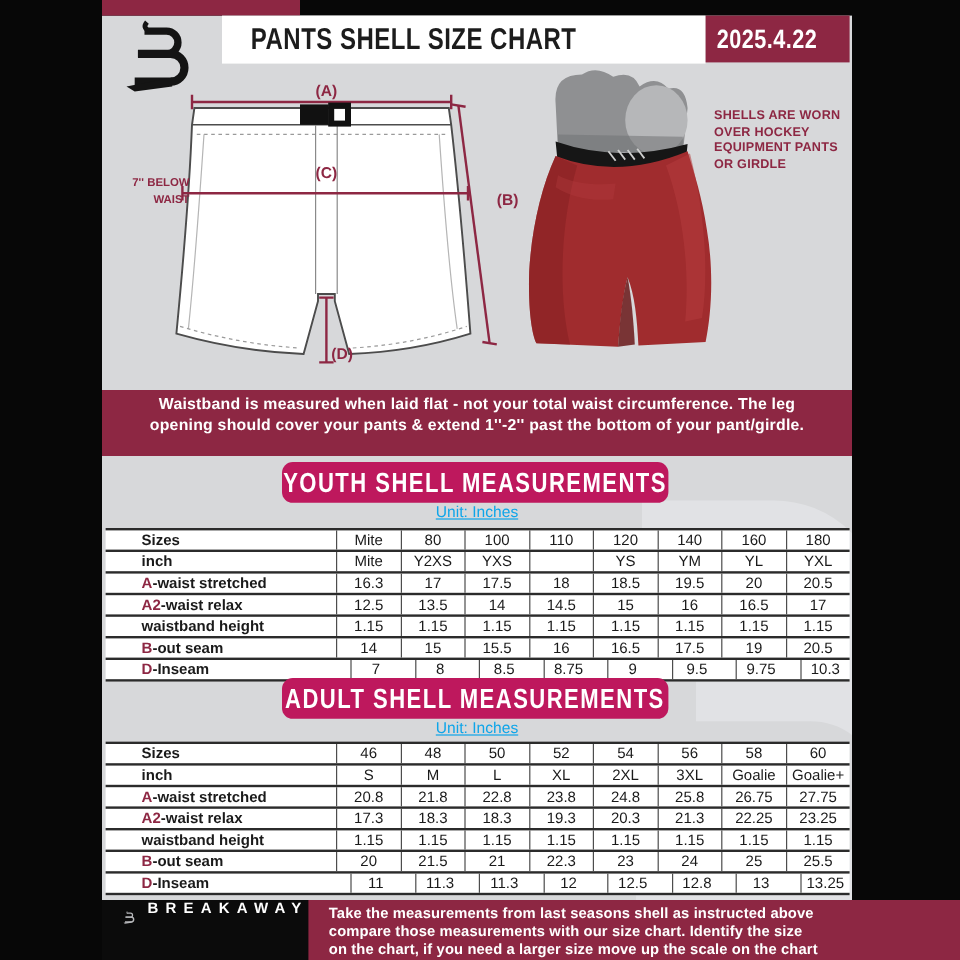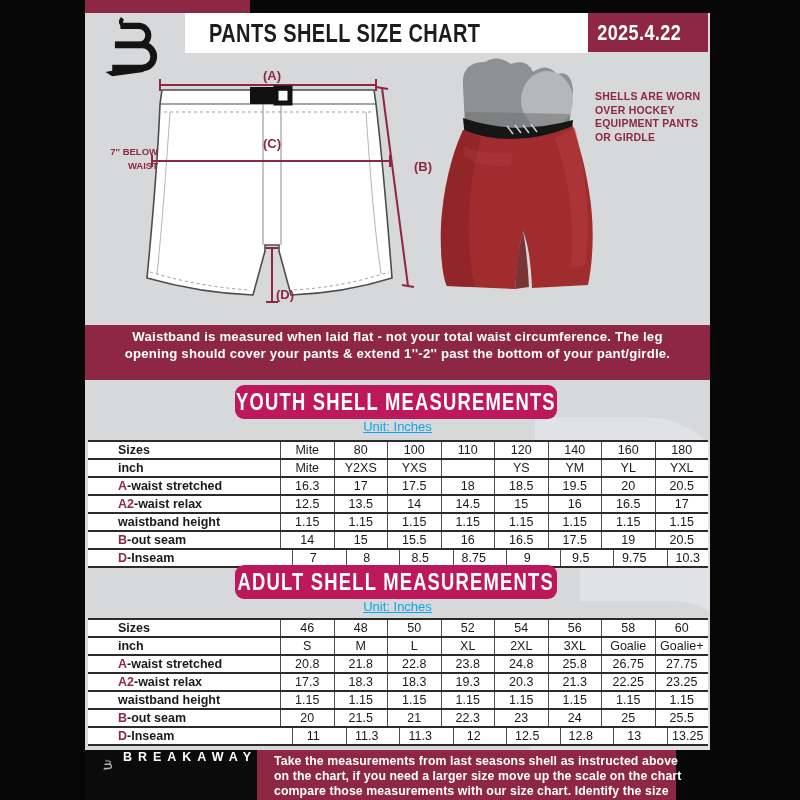--- a/index.html
+++ b/index.html
@@ -45,21 +45,21 @@
   .tcell.lab{width:192px;padding-left:30px;font-weight:700;white-space:nowrap;}
   .tcell.val{flex:1;text-align:center;border-left:1px solid #4d4d4d;}
   .trow.hdr .val{font-weight:400;}
   .pre{color:#8d2743;}
   
   .watermark{position:absolute;left:440px;top:392px;width:330px;height:370px;}
   
   .footer-black{left:85px;top:750px;width:172px;height:50px;background:#0b0b0b;display:flex;}
   .footer-logo{width:26px;height:30px;margin-left:17px;}
   .brand-text{color:#fff;font-size:12.5px;font-weight:700;letter-spacing:6px;margin-left:9px;white-space:nowrap;}
-  .footer-maroon{left:257px;top:750px;width:419px;height:50px;background:#8d2743;color:#fff;box-sizing:border-box;padding:4px 0 0 17px;}
+  .footer-maroon{left:257px;top:750px;width:544px;height:50px;background:#8d2743;color:#fff;box-sizing:border-box;padding:4px 0 0 17px;}
   .footer-maroon .ln{font-size:12.3px;font-weight:700;line-height:14.8px;letter-spacing:.1px;white-space:nowrap;}
 </style>
 </head>
 <body>
 
 <div class="abs panel">
   <svg class="watermark" viewBox="0 0 330 370">
     <path d="M10 35 H120 A68 68 0 0 1 120 171 H55" fill="none" stroke="#e1e2e5" stroke-width="46"></path>
     <path d="M55 171 H150 A84 84 0 0 1 150 339 H5" fill="none" stroke="#e1e2e5" stroke-width="50"></path>
     <polygon points="0,352 180,330 180,364 10,372" fill="#e1e2e5"></polygon>
@@ -325,15 +325,15 @@
   <svg class="footer-logo" viewBox="0 0 100 100">
     <path d="M36 16 q-9 -4 -3 -11" fill="none" stroke="#b7b8bb" stroke-width="6"></path>
     <path d="M30 16 h27 a14 14 0 0 1 0 28 h-35" fill="none" stroke="#b7b8bb" stroke-width="9"></path>
     <path d="M22 44 h40 a17 17 0 0 1 0 34 h-44" fill="none" stroke="#b7b8bb" stroke-width="10"></path>
     <polygon points="8,84 64,73 64,84 18,90" fill="#b7b8bb"></polygon>
   </svg>
   <span class="brand-text">BREAKAWAY</span>
 </div>
 <div class="abs footer-maroon">
     <div class="ln">Take the measurements from last seasons shell as instructed above</div>
+    <div class="ln">compare those measurements  with our size chart. Identify the size</div>
     <div class="ln">on the chart, if you need a larger size move up the scale on the chart</div>
-    <div class="ln">compare those measurements  with our size chart. Identify the size</div>
   </div>
 
 </body></html>

